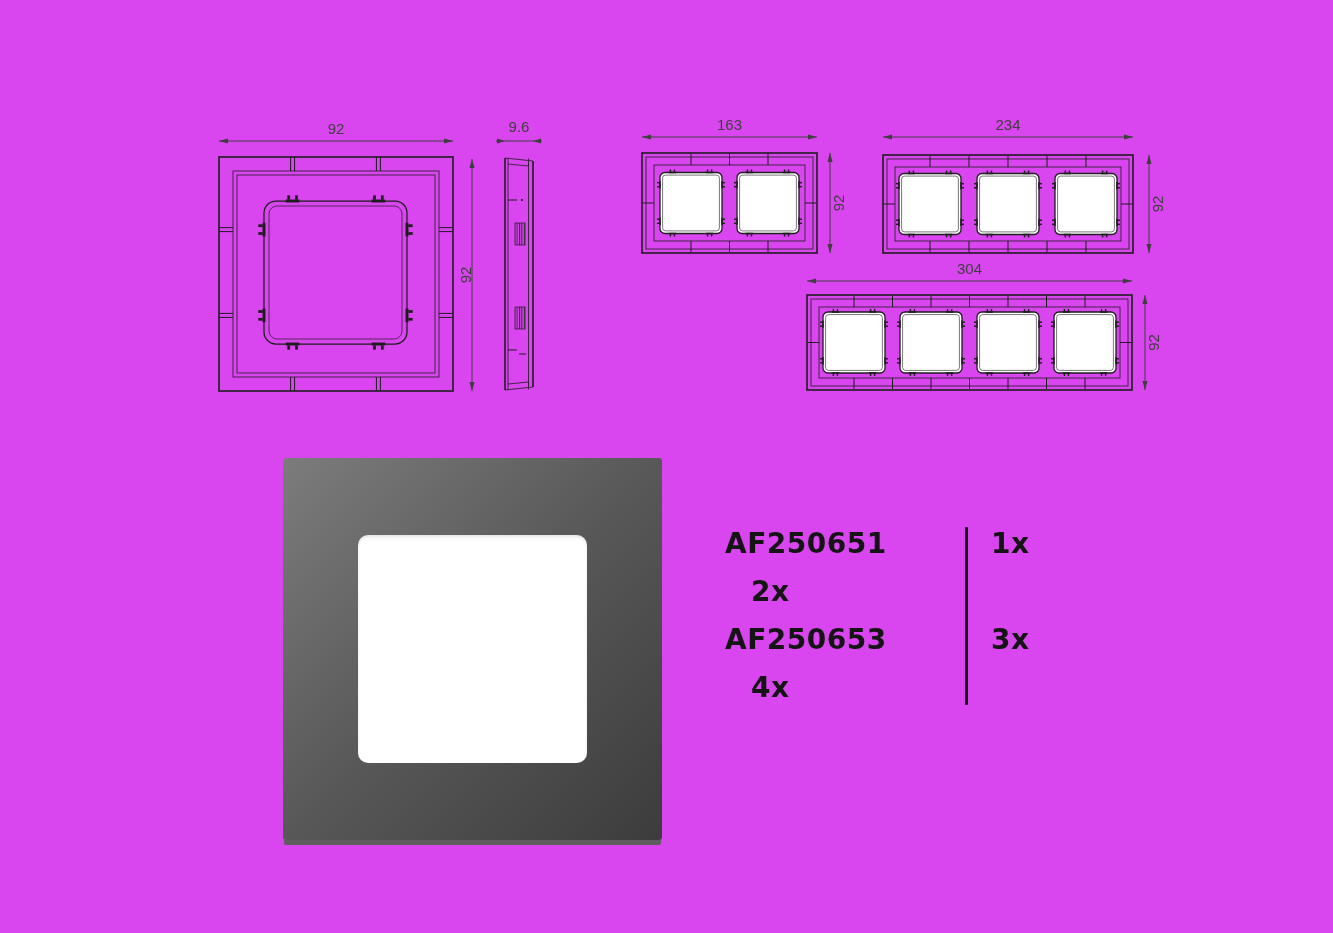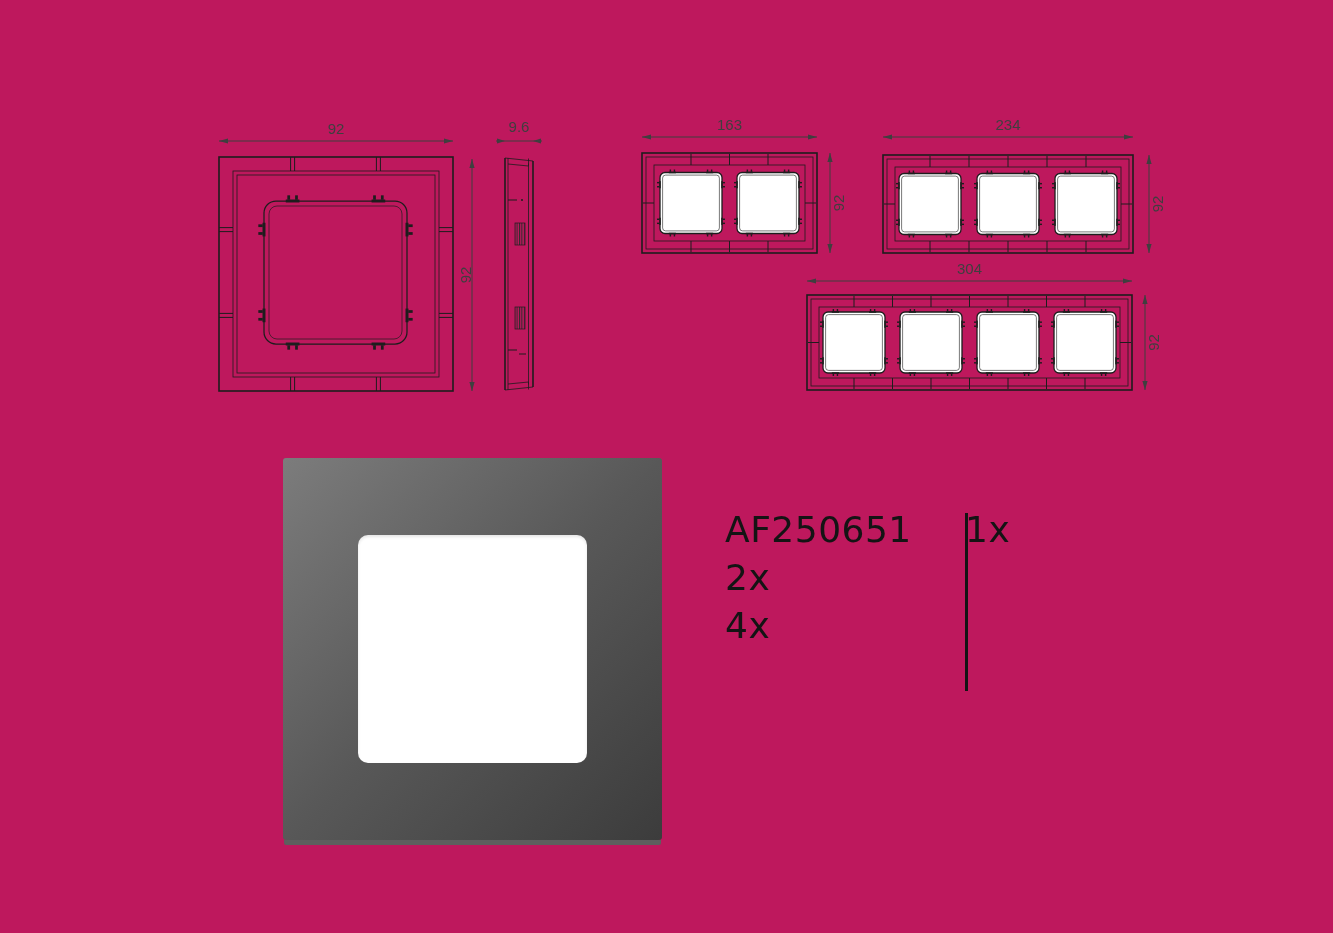--- a/index.html
+++ b/index.html
@@ -1,17 +1,17 @@
 <!DOCTYPE html>
 <html><head>
 <meta charset="utf-8">
 <style>
   html,body{margin:0;padding:0;background:#fff;}
   #canvas{
-    position:relative;width:1333px;height:933px;background:#be185d;
+    position:relative;width:1333px;height:933px;background:#d946ef;
     font-family:"Liberation Sans",sans-serif;overflow:hidden;
   }
   svg{position:absolute;overflow:visible;}
   
   .sA{stroke:#1d1d1d;stroke-width:1.6;fill:none;}
   .sB{stroke:#1d1d1d;stroke-width:0.8;fill:none;}
   .sOp{stroke:#1d1d1d;stroke-width:1.25;fill:none;}
   .sOp2{stroke:#1d1d1d;stroke-width:0.7;fill:none;}
   .tick{stroke:#1d1d1d;stroke-width:1;fill:none;}
   .dim{stroke:#3f3f3f;stroke-width:1;fill:none;}
@@ -25,26 +25,26 @@
   #svg-gang4{left:795px;top:255px;}
   
   .photo{position:absolute;left:283px;top:458px;width:379px;height:382px;}
   .photo-face{position:absolute;left:0;top:0;width:379px;height:382px;border-radius:3px;
     background:linear-gradient(135deg,#7c7c7c,#585858 50%,#3c3c3c);}
   .photo-opening{position:absolute;left:75px;top:77px;width:229px;height:228px;
     background:#ffffff;border-radius:10px;box-shadow:inset 0 2px 3px rgba(0,0,0,0.10);}
   .photo-bottom-edge{position:absolute;left:1px;top:382px;width:377px;height:5px;
     background:#5e5e5e;border-radius:0 0 2px 2px;}
   
-  .products{position:absolute;left:725px;top:505px;width:340px;height:192px;
-    font-family:"DejaVu Sans",sans-serif;font-weight:normal;font-size:36px;
+  .products{position:absolute;left:725px;top:519px;width:340px;height:192px;
+    font-family:"DejaVu Sans",sans-serif;font-weight:bold;font-size:28px;
     letter-spacing:0.5px;color:#141414;}
   .product-row{display:flex;align-items:center;height:48px;}
   .product-code{width:240px;}
-  .product-qty{}
+  .product-qty{padding-left:26px;}
   .products-divider{position:absolute;left:240px;top:8px;width:2.5px;height:178px;background:#141414;}
 </style>
 </head>
 <body>
 
 <div id="canvas">
 
   <svg width="0" height="0" aria-hidden="true">
     <defs>
       <g id="clip" fill="#1d1d1d">
@@ -228,18 +228,22 @@
 
   <div class="products">
     <div class="product-row">
       <span class="product-code">AF250651</span>
       <span class="product-qty">1x</span>
     </div>
     <div class="product-row">
       <span class="product-qty">2x</span>
     </div>
     <div class="product-row">
+      <span class="product-code">AF250653</span>
+      <span class="product-qty">3x</span>
+    </div>
+    <div class="product-row">
       <span class="product-qty">4x</span>
     </div>
     <div class="products-divider"></div>
   </div>
 
 </div>
 
 </body></html>

